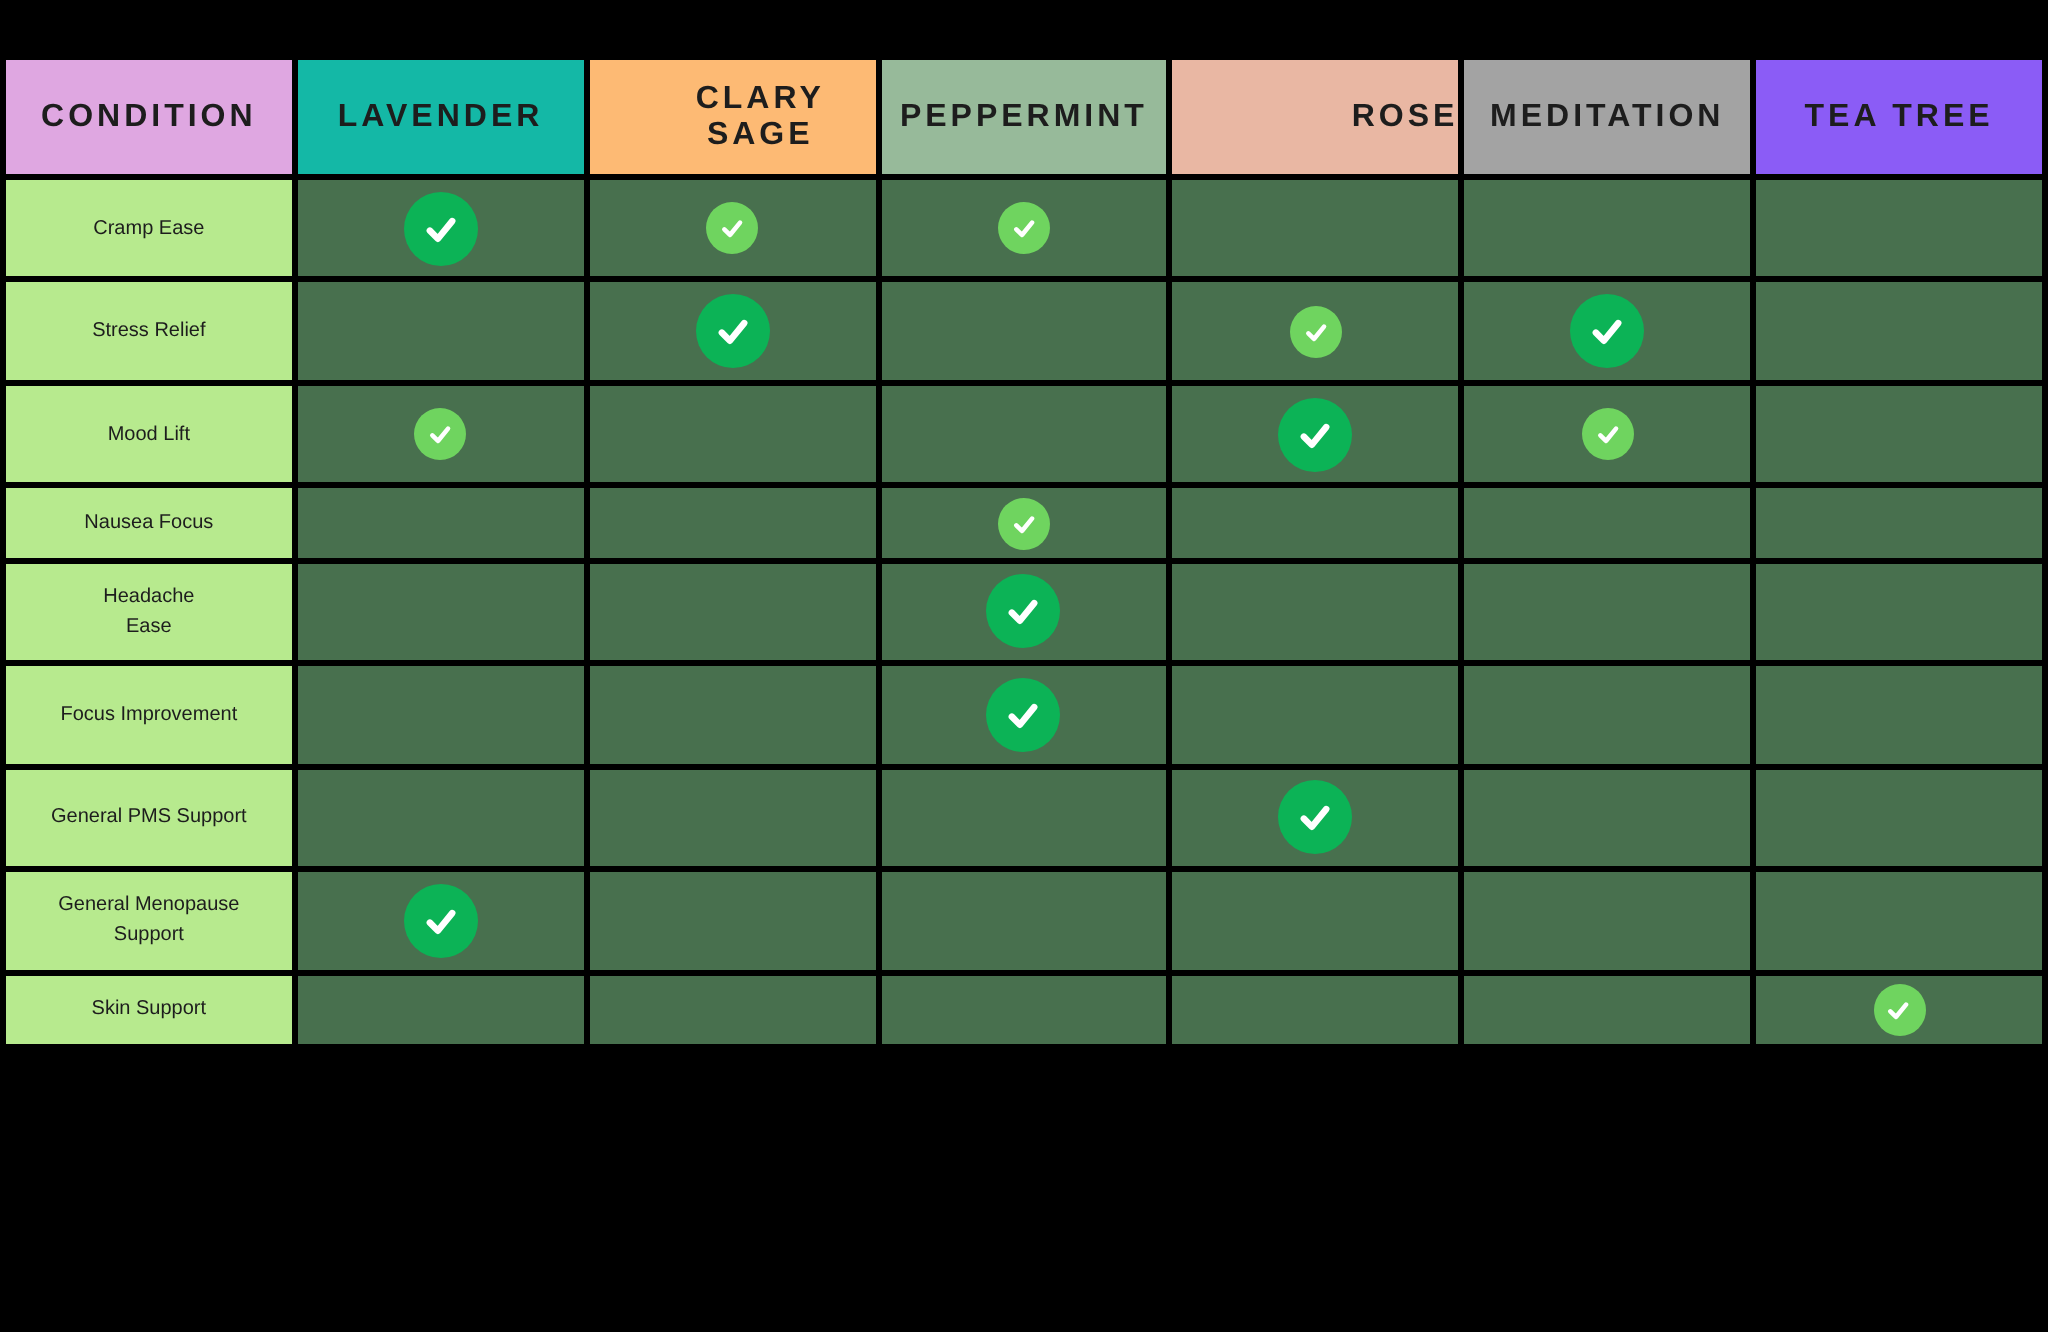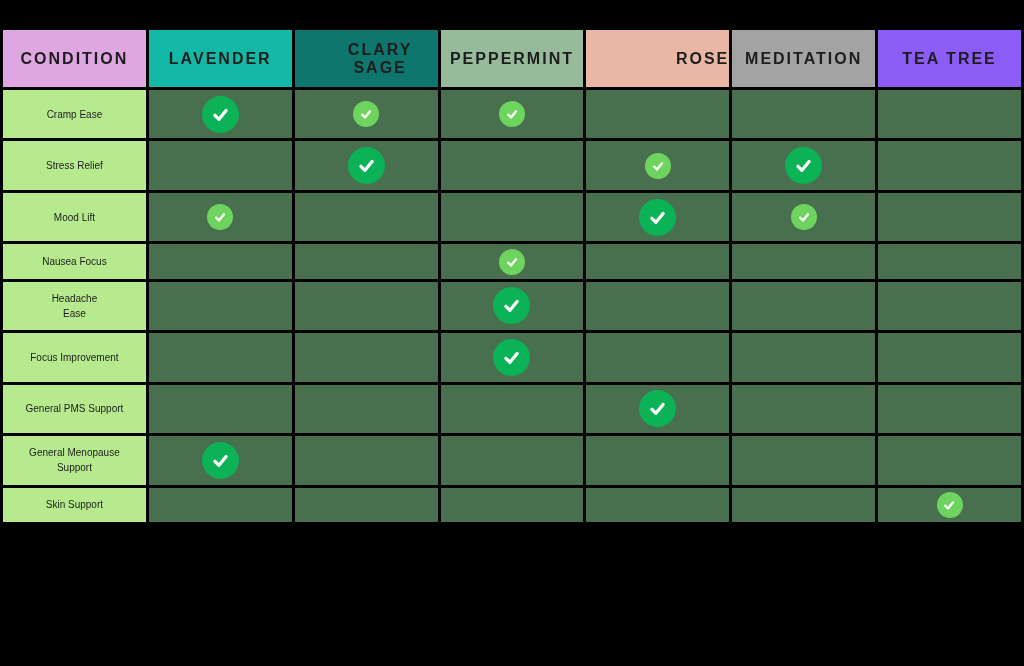--- a/index.html
+++ b/index.html
@@ -68,21 +68,21 @@
 </style>
 </head>
 <body>
 
 <div class="page">
   <table class="matrix-table">
     <thead>
       <tr>
           <th class="header-cell" style="background: rgb(223, 167, 225);">CONDITION</th>
           <th class="header-cell" style="background: #14b8a6;">LAVENDER</th>
-          <th class="header-cell" style="background: #0f766e; padding-left: 28px;">CLARY SAGE</th>
+          <th class="header-cell" style="background: #fdba74; padding-left: 28px;">CLARY SAGE</th>
           <th class="header-cell" style="background: rgb(151, 186, 154);">PEPPERMINT</th>
           <th class="header-cell" style="background: rgb(233, 183, 163); text-align: right;">ROSE</th>
           <th class="header-cell" style="background: #a3a3a3;">MEDITATION</th>
           <th class="header-cell" style="background: #8b5cf6;">TEA TREE</th>
         </tr>
     </thead>
     <tbody>
         <tr>
           <td class="cond">Cramp Ease</td>
           <td class="cell"><span class="check large">

